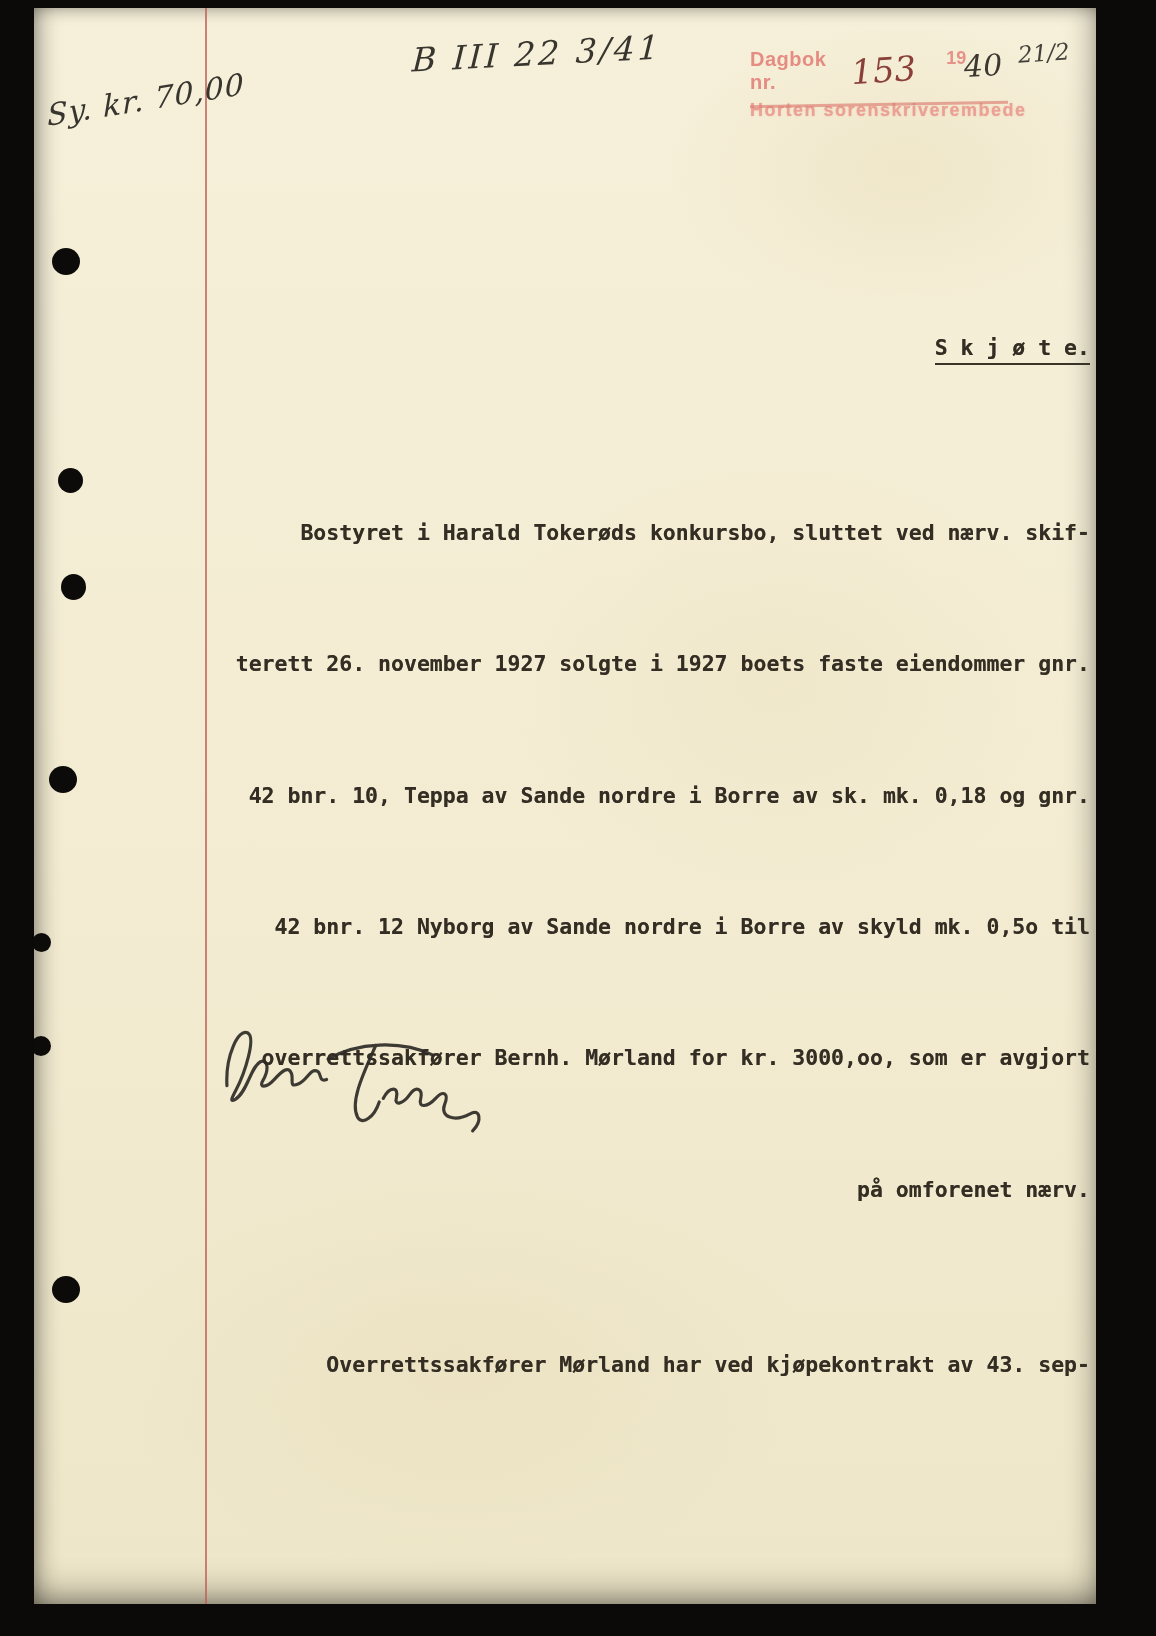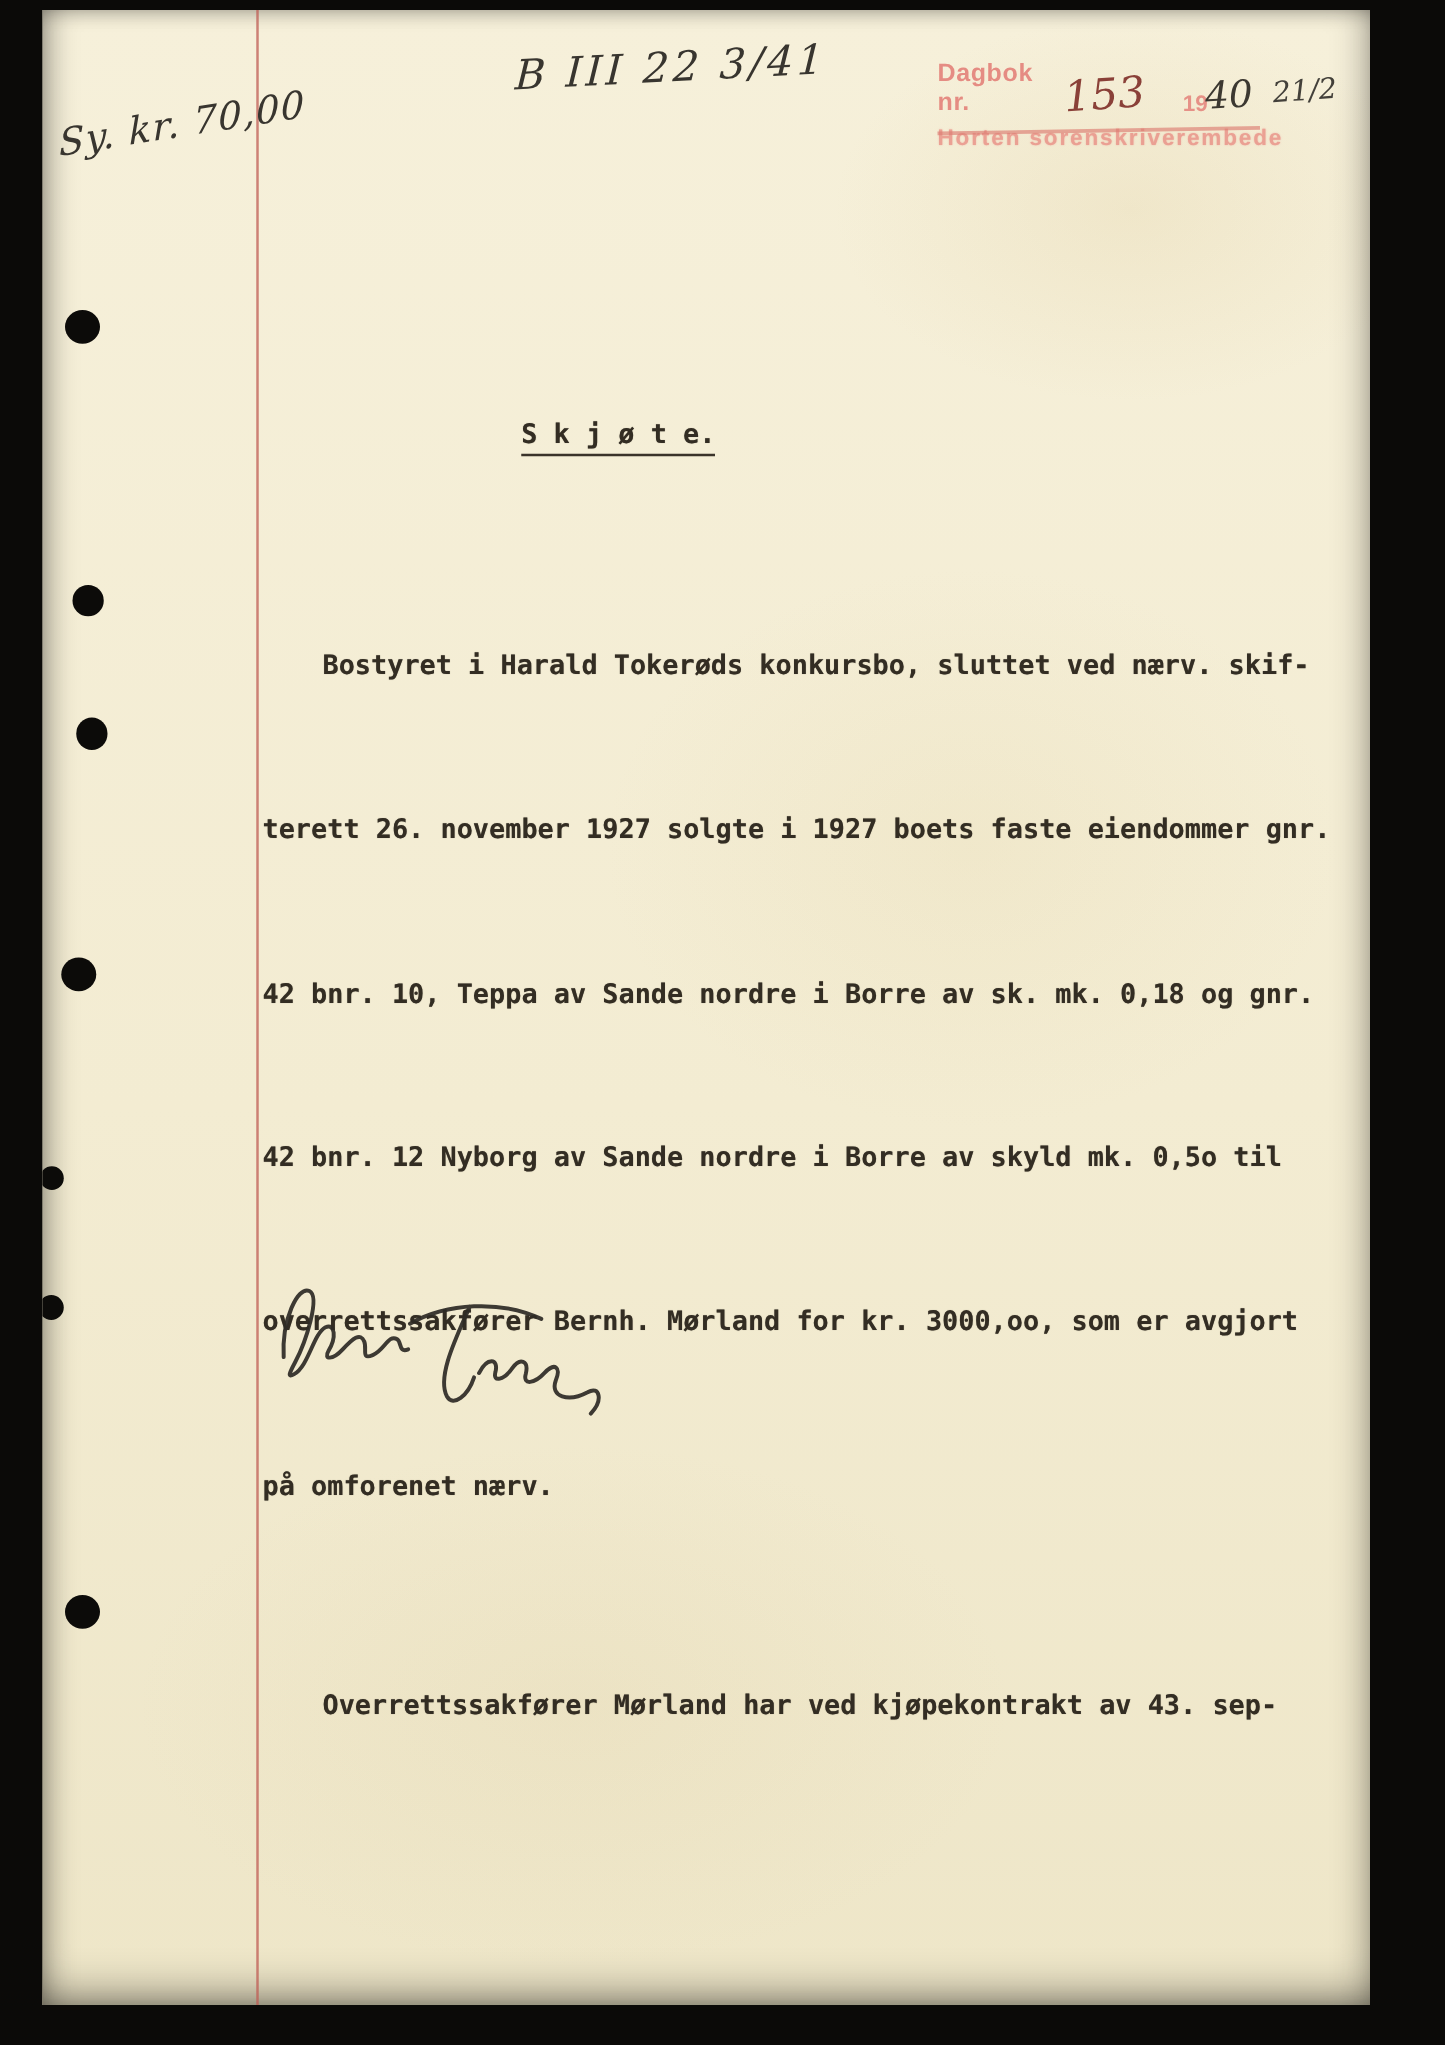--- a/index.html
+++ b/index.html
@@ -37,42 +37,42 @@
   .hole.h7{left:18px;top:1268px;width:28px;height:27px;}
 
   
   .typed{
     position:absolute;left:176px;top:230px;width:880px;
     font-family:"DejaVu Sans Mono","Liberation Mono",monospace;
     font-size:21.5px;line-height:43.8px;font-weight:700;
     color:#332d23;white-space:pre;
     text-shadow:0 0 0.6px rgba(51,45,35,0.55);
   }
-  .tline{height:43.8px;}
+  .tline{height:43.8px;text-align:right;}
   .tline.indent{padding-left:48px;}
   .title-line{padding-left:207px;margin-bottom:10px;}
   .title-underline{border-bottom:2.5px solid #3a332a;padding-bottom:3px;}
 
   
   .hand{
     font-family:"DejaVu Serif","Liberation Serif",serif;
     font-style:italic;color:#38352f;
   }
   .ann-ref{
     position:absolute;left:378px;top:26px;font-size:33px;letter-spacing:3px;
     transform:rotate(-3deg) skewX(-6deg);
   }
   .ann-fee{
     position:absolute;left:12px;top:74px;font-size:30px;letter-spacing:1px;
     transform:rotate(-9deg) skewX(-8deg);
   }
 
   
   .stamp{position:absolute;left:716px;top:40px;width:320px;}
-  .stamp-row1{display:flex;align-items:flex-end;}
+  .stamp-row1{display:flex;align-items:flex-start;}
   .stamp-label{
     font-family:"Liberation Sans","DejaVu Sans",sans-serif;
     font-size:20px;font-weight:700;color:#e4827a;letter-spacing:0.5px;opacity:0.9;
   }
   .stamp-number{
     font-family:"DejaVu Serif","Liberation Serif",serif;font-style:italic;
     font-size:34px;color:#8a4038;margin-left:18px;transform:rotate(-4deg) translateY(2px);
   }
   .stamp-year-prefix{
     font-family:"Liberation Sans","DejaVu Sans",sans-serif;

